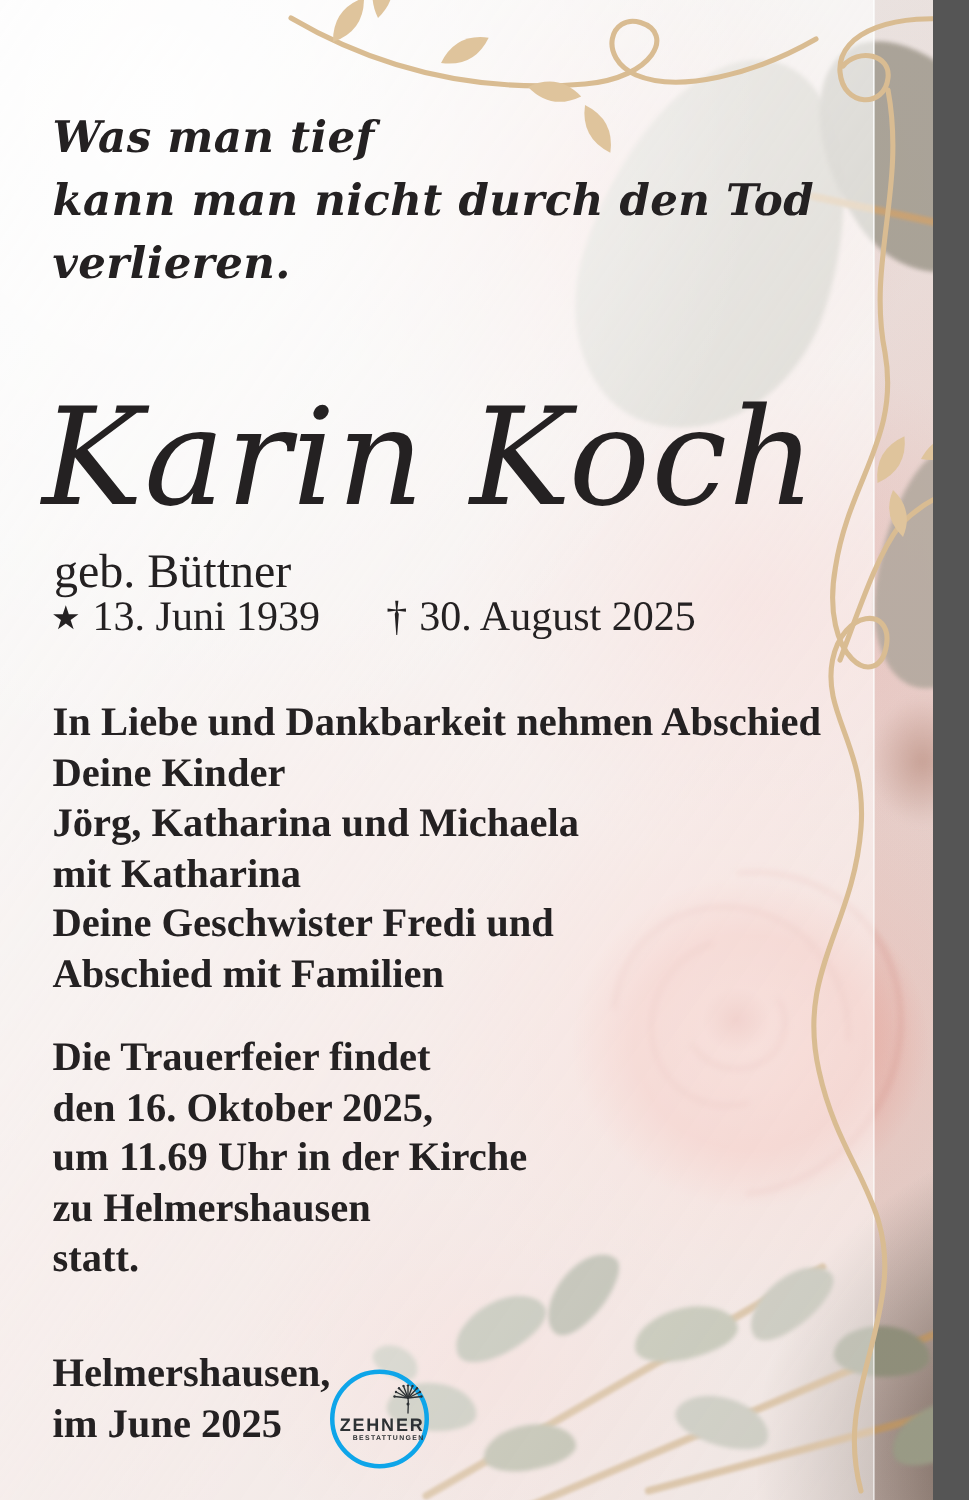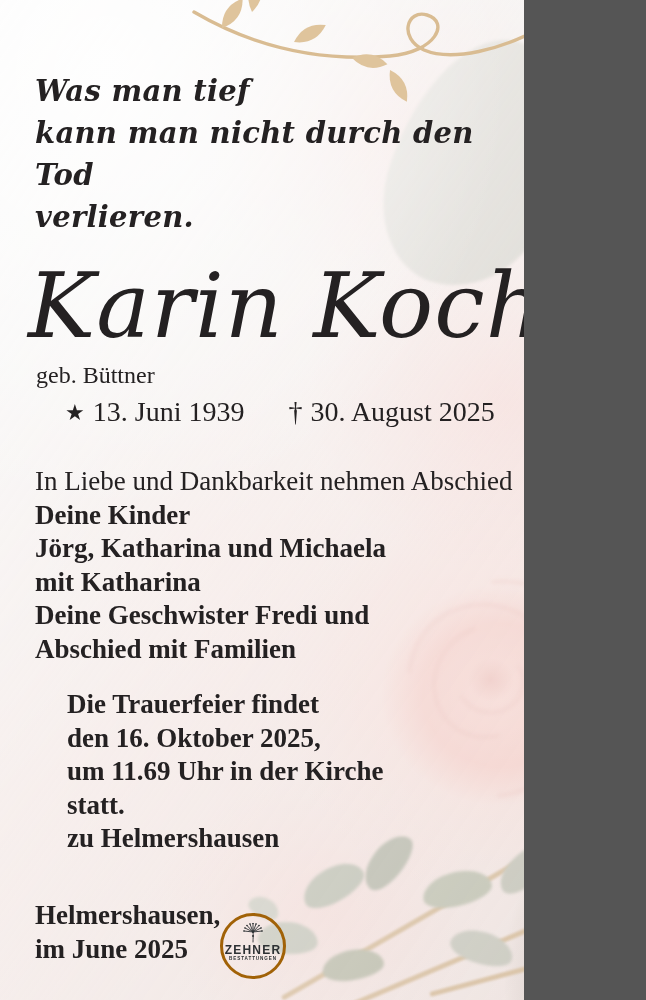--- a/index.html
+++ b/index.html
@@ -1,17 +1,17 @@
 <!DOCTYPE html>
 <html><head>
 <meta charset="utf-8">
 <style>
   html,body{margin:0;padding:0;background:#555;}
   .card{
-    position:relative;width:524px;height:1000px;overflow:hidden;
+    position:relative;width:622px;height:1000px;overflow:hidden;
     background:#f0abfc;font-family:"Liberation Serif",serif;color:#242122;
   }
   .card *{box-sizing:border-box;}
   
   .photo{position:absolute;inset:0;z-index:1;
     background:linear-gradient(150deg,#f2f1f0 0%,#edecea 25%,#efe3e0 45%,#eed9d5 62%,#e9dad6 82%,#e6d8d4 100%);}
   .blob{position:absolute;border-radius:50%;}
   .leafshape{position:absolute;border-radius:52% 48% 55% 45% / 62% 58% 42% 38%;filter:blur(1.5px);}
   .stem{position:absolute;height:5px;border-radius:3px;background:#bf9a68;transform-origin:0 50%;filter:blur(1px);}
   .ring{position:absolute;border-radius:50%;border:3px solid rgba(222,158,150,.5);
@@ -23,34 +23,34 @@
   .overlay-boost{position:absolute;left:0;top:0;width:583px;height:600px;z-index:2;
     background:radial-gradient(ellipse at 18% 12%,rgba(255,255,255,.8),rgba(255,255,255,0) 60%);}
   
   .flourish{position:absolute;inset:0;z-index:3;}
   
   .content{position:absolute;inset:0;z-index:4;}
   .quote{position:absolute;left:35px;top:70px;font-family:"DejaVu Serif",serif;
     font-style:italic;font-weight:700;font-size:29px;line-height:42px;letter-spacing:.3px;}
   .name{position:absolute;left:28px;top:252px;margin:0;font-family:"DejaVu Serif",serif;
     font-style:italic;font-weight:400;font-size:90px;line-height:1.2;letter-spacing:1px;white-space:nowrap;}
-  .maiden{position:absolute;left:36px;top:362px;font-size:24px;font-family:Liberation Serif, serif;}
-  .dates{position:absolute;left:34px;top:396px;font-size:28px;margin-left:31px;}
+  .maiden{position:absolute;left:36px;top:362px;font-size:32px;font-family:Liberation Serif, serif;}
+  .dates{position:absolute;left:34px;top:396px;font-size:28px;}
   .dates .sym{display:inline-block;margin-right:8px;}
   .dates .star{font-size:22px;vertical-align:1px;}
   .dates .death-group{margin-left:44px;}
   .block{position:absolute;left:35px;font-size:27px;line-height:33.5px;font-weight:600;}
-  .block .intro{font-weight:400;}
+  .block .intro{font-weight:700;}
   .farewell{top:465px;}
-  .service{top:688px;margin-left:32px;}
+  .service{top:688px;}
   .closing{top:898px;line-height:34px;}
   
   .logo{position:absolute;left:220px;top:913px;width:66px;height:66px;z-index:5;
-    border:3px solid #a16207;border-radius:50%;display:flex;flex-direction:column;
-    align-items:center;justify-content:flex-start;padding-top:7px;
+    border:3px solid #0ea5e9;border-radius:50%;display:flex;flex-direction:column;
+    align-items:flex-end;justify-content:flex-start;padding-top:7px;
     font-family:"Liberation Sans",sans-serif;color:#2d3134;}
   .logo-name{font-size:12px;font-weight:700;letter-spacing:1.2px;line-height:12px;margin-top:1px;}
   .logo-sub{font-size:4.6px;font-weight:700;letter-spacing:.9px;line-height:6px;}
 </style>
 </head>
 <body>
 
 <div class="card">
 
   <div class="photo">
@@ -139,22 +139,22 @@
       <div>Jörg, Katharina und Michaela</div>
       <div>mit Katharina</div>
       <div>Deine Geschwister Fredi und</div>
       <div>Abschied mit Familien</div>
     </div>
 
     <div class="block service">
       <div>Die Trauerfeier findet</div>
       <div>den 16. Oktober 2025,</div>
       <div>um 11.69 Uhr in der Kirche</div>
+      <div>zu Helmershausen</div>
       <div>statt.</div>
-      <div>zu Helmershausen</div>
     </div>
 
     <div class="block closing">
       <div>Helmershausen,</div>
       <div>im June 2025</div>
     </div>
   </div>
 
   <div class="logo">
     <svg width="22" height="20" viewBox="0 0 22 20">

